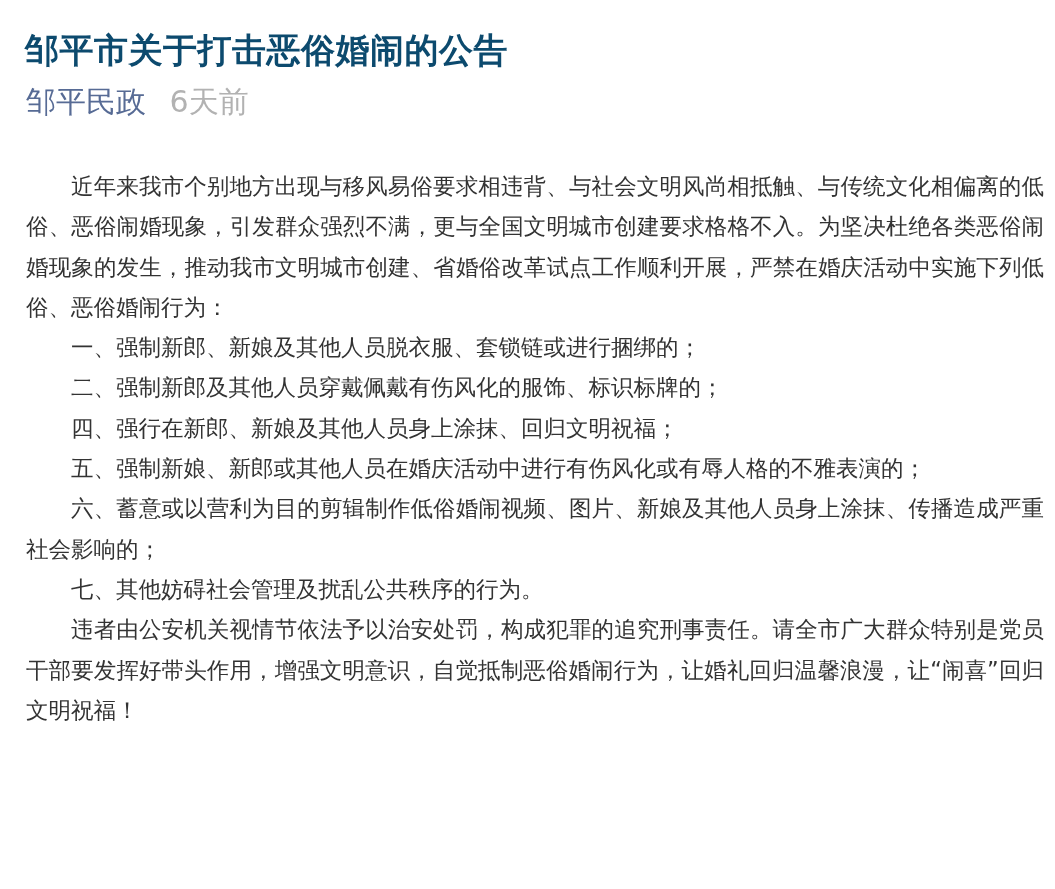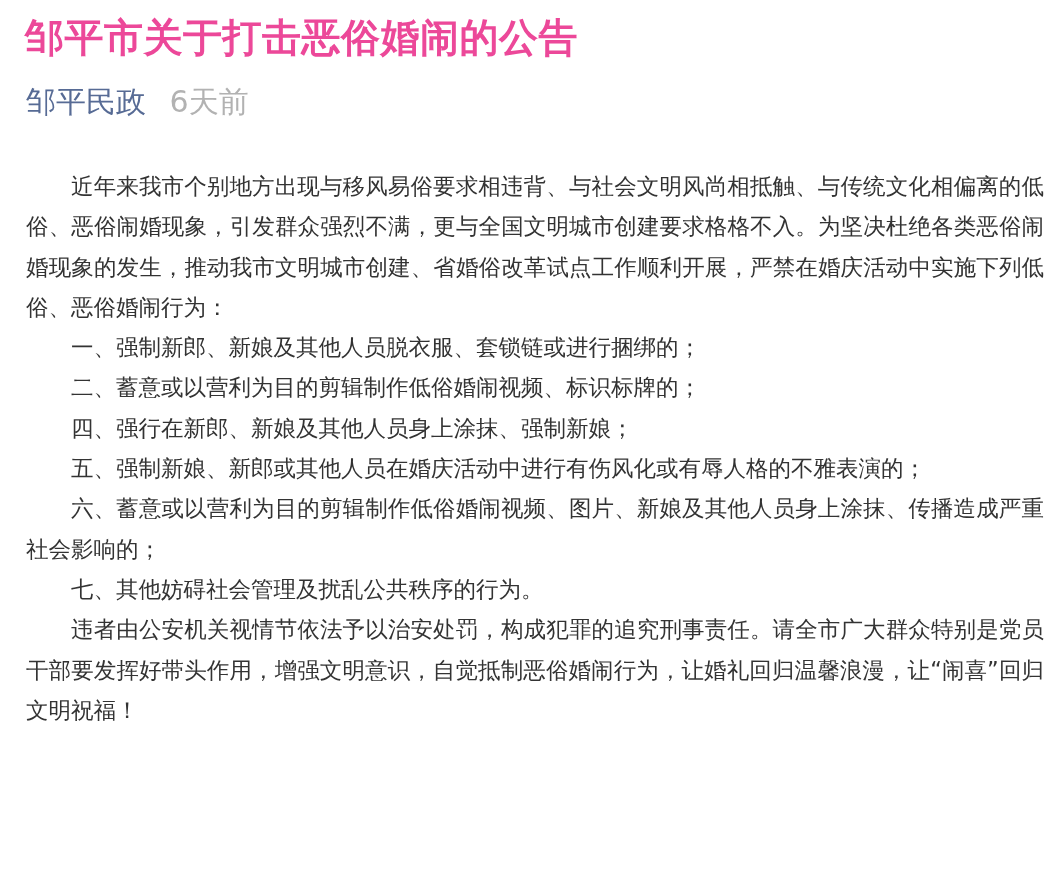--- a/index.html
+++ b/index.html
@@ -14,25 +14,25 @@
       font-family: "DejaVu Sans", "Liberation Sans", sans-serif;
       color: #333333;
     }
     .article {
       position: relative;
       padding: 0 24px 0 26px;
     }
     .title {
       position: absolute;
       left: 25px;
-      top: 16px;
+      top: 28px;
       margin: 0;
-      font-size: 39px;
+      font-size: 34px;
       font-weight: bold;
-      color: #ec4899;
+      color: #0c4a6e;
       letter-spacing: 0.5px;
       line-height: 44px;
     }
     .meta {
       position: absolute;
       left: 26px;
       top: 86px;
       font-size: 30px;
       line-height: 32px;
     }
@@ -68,20 +68,20 @@
   <h1 class="title">邹平市关于打击恶俗婚闹的公告</h1>
 
   <div class="meta">
     <span class="author">邹平民政</span>
     <span class="time">6天前</span>
   </div>
 
   <div class="content">
     <p class="indent">近年来我市个别地方出现与移风易俗要求相违背、与社会文明风尚相抵触、与传统文化相偏离的低俗、恶俗闹婚现象，引发群众强烈不满，更与全国文明城市创建要求格格不入。为坚决杜绝各类恶俗闹婚现象的发生，推动我市文明城市创建、省婚俗改革试点工作顺利开展，严禁在婚庆活动中实施下列低俗、恶俗婚闹行为：</p>
     <p class="indent">一、强制新郎、新娘及其他人员脱衣服、套锁链或进行捆绑的；</p>
-    <p class="indent">二、蓄意或以营利为目的剪辑制作低俗婚闹视频、标识标牌的；</p>
-    <p class="indent">四、强行在新郎、新娘及其他人员身上涂抹、强制新娘；</p>
+    <p class="indent">二、强制新郎及其他人员穿戴佩戴有伤风化的服饰、标识标牌的；</p>
+    <p class="indent">四、强行在新郎、新娘及其他人员身上涂抹、回归文明祝福；</p>
     <p class="indent">五、强制新娘、新郎或其他人员在婚庆活动中进行有伤风化或有辱人格的不雅表演的；</p>
     <p class="indent">六、蓄意或以营利为目的剪辑制作低俗婚闹视频、图片、新娘及其他人员身上涂抹、传播造成严重社会影响的；</p>
     <p class="indent">七、其他妨碍社会管理及扰乱公共秩序的行为。</p>
     <p class="indent">违者由公安机关视情节依法予以治安处罚，构成犯罪的追究刑事责任。请全市广大群众特别是党员干部要发挥好带头作用，增强文明意识，自觉抵制恶俗婚闹行为，让婚礼回归温馨浪漫，让“闹喜”回归文明祝福！</p>
   </div>
 </div>
 
 </body></html>

